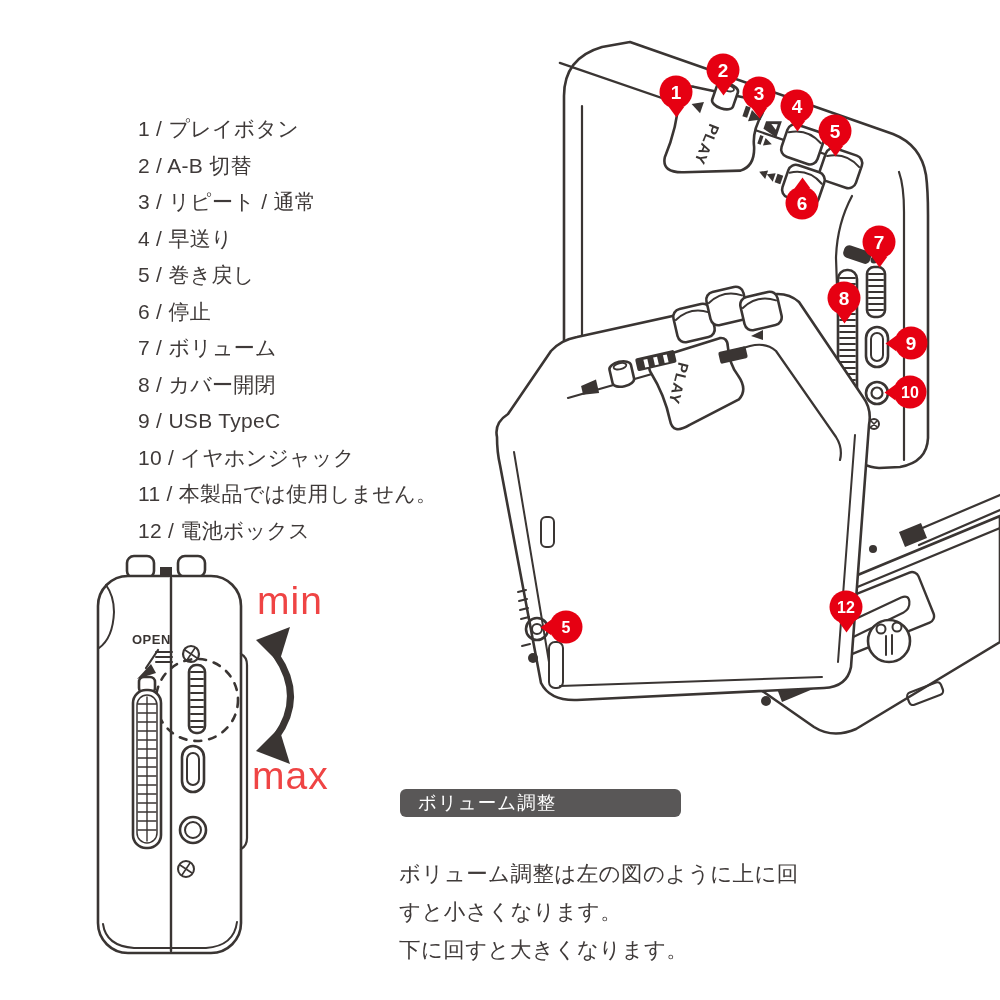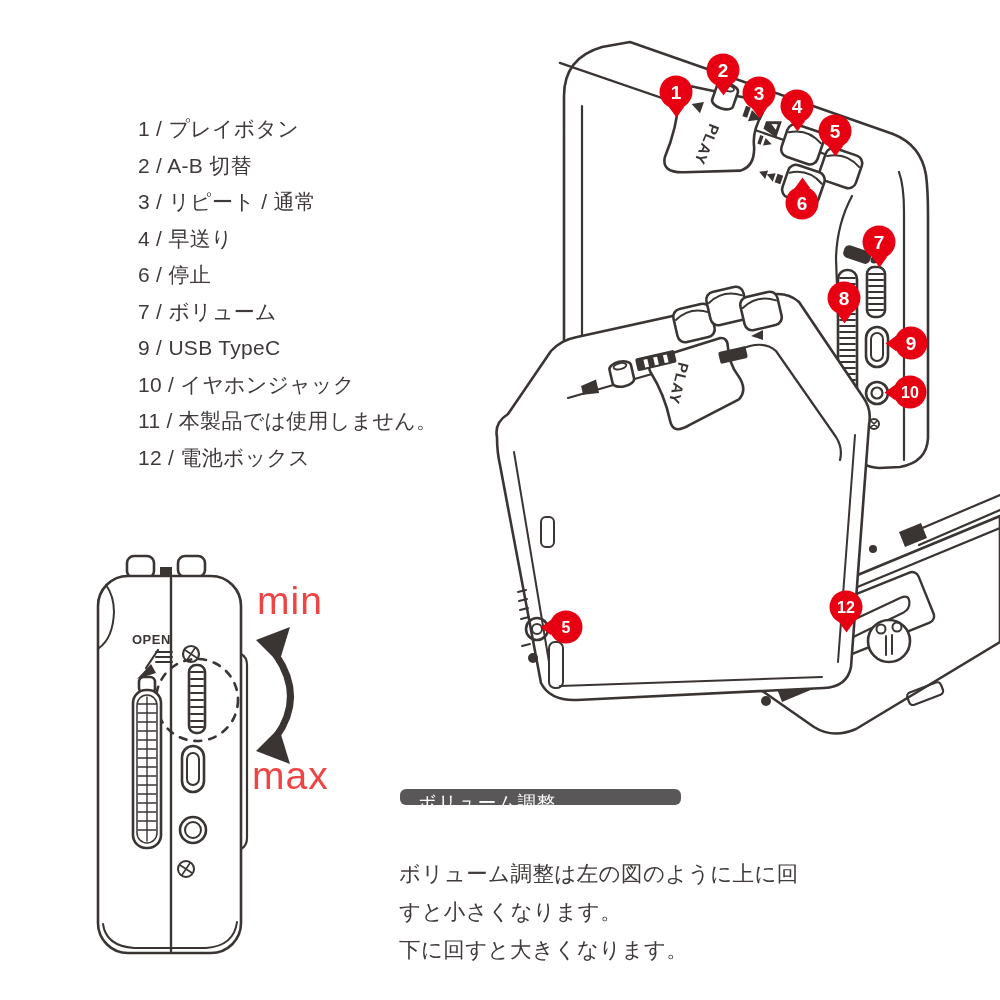--- a/index.html
+++ b/index.html
@@ -12,21 +12,21 @@
   *{margin:0;padding:0;box-sizing:border-box;}
   html,body{background:#fff;}
   #page{
     position:relative;width:1000px;height:1000px;background:#fff;overflow:hidden;
     font-family:"Liberation Sans","DejaVu Sans",sans-serif;color:var(--text);
   }
   #art{position:absolute;left:0;top:0;width:1000px;height:1000px;}
   
   #parts-list{position:absolute;left:138px;top:84px;font-size:21px;line-height:36.5px;color:var(--text);letter-spacing:.3px;margin-top:27px;}
   
-  #volume-heading{position:absolute;left:400px;top:789px;width:281px;height:16px;background:var(--header-bg);
+  #volume-heading{position:absolute;left:400px;top:789px;width:281px;height:28px;background:var(--header-bg);
     border-radius:6px;color:var(--header-fg);font-size:18.5px;line-height:28px;padding-left:18px;letter-spacing:1px;}
   #volume-body{position:absolute;left:399px;top:855px;font-size:21.5px;line-height:38px;color:var(--text);letter-spacing:.4px;}
   
   .dev-label{position:absolute;color:var(--line);font-weight:bold;}
   #play-top{left:676px;top:136px;width:62px;text-align:center;font-size:15px;letter-spacing:1px;transform:rotate(112deg);}
   #play-front{left:648px;top:375px;width:62px;text-align:center;font-size:15px;letter-spacing:1px;transform:rotate(104deg);}
   #open-label{left:132px;top:632px;font-size:13px;letter-spacing:.5px;}
   #min-label,#max-label{position:absolute;color:#ef4444;font-size:39px;font-weight:400;letter-spacing:1px;}
   #min-label{left:257px;top:579px;}
   #max-label{left:252px;top:754px;}
@@ -236,22 +236,24 @@
       <polygon points="256,640 290,627 279,663" fill="#3a3533" stroke="none"></polygon>
       <polygon points="256,751 290,764 279,728" fill="#3a3533" stroke="none"></polygon>
     </g>
   </svg>
 
   <div id="parts-list">
     <div>1 / プレイボタン</div>
     <div>2 / A-B 切替</div>
     <div>3 / リピート / 通常</div>
     <div>4 / 早送り</div>
+    <div>5 / 巻き戻し</div>
     <div>6 / 停止</div>
     <div>7 / ボリューム</div>
+    <div>8 / カバー開閉</div>
     <div>9 / USB TypeC</div>
     <div>10 / イヤホンジャック</div>
     <div>11 / 本製品では使用しません。</div>
     <div>12 / 電池ボックス</div>
   </div>
 
   <div class="dev-label" id="play-top">PLAY</div>
   <div class="dev-label" id="play-front">PLAY</div>
   <div class="dev-label" id="open-label">OPEN</div>
   <div id="min-label">min</div>

